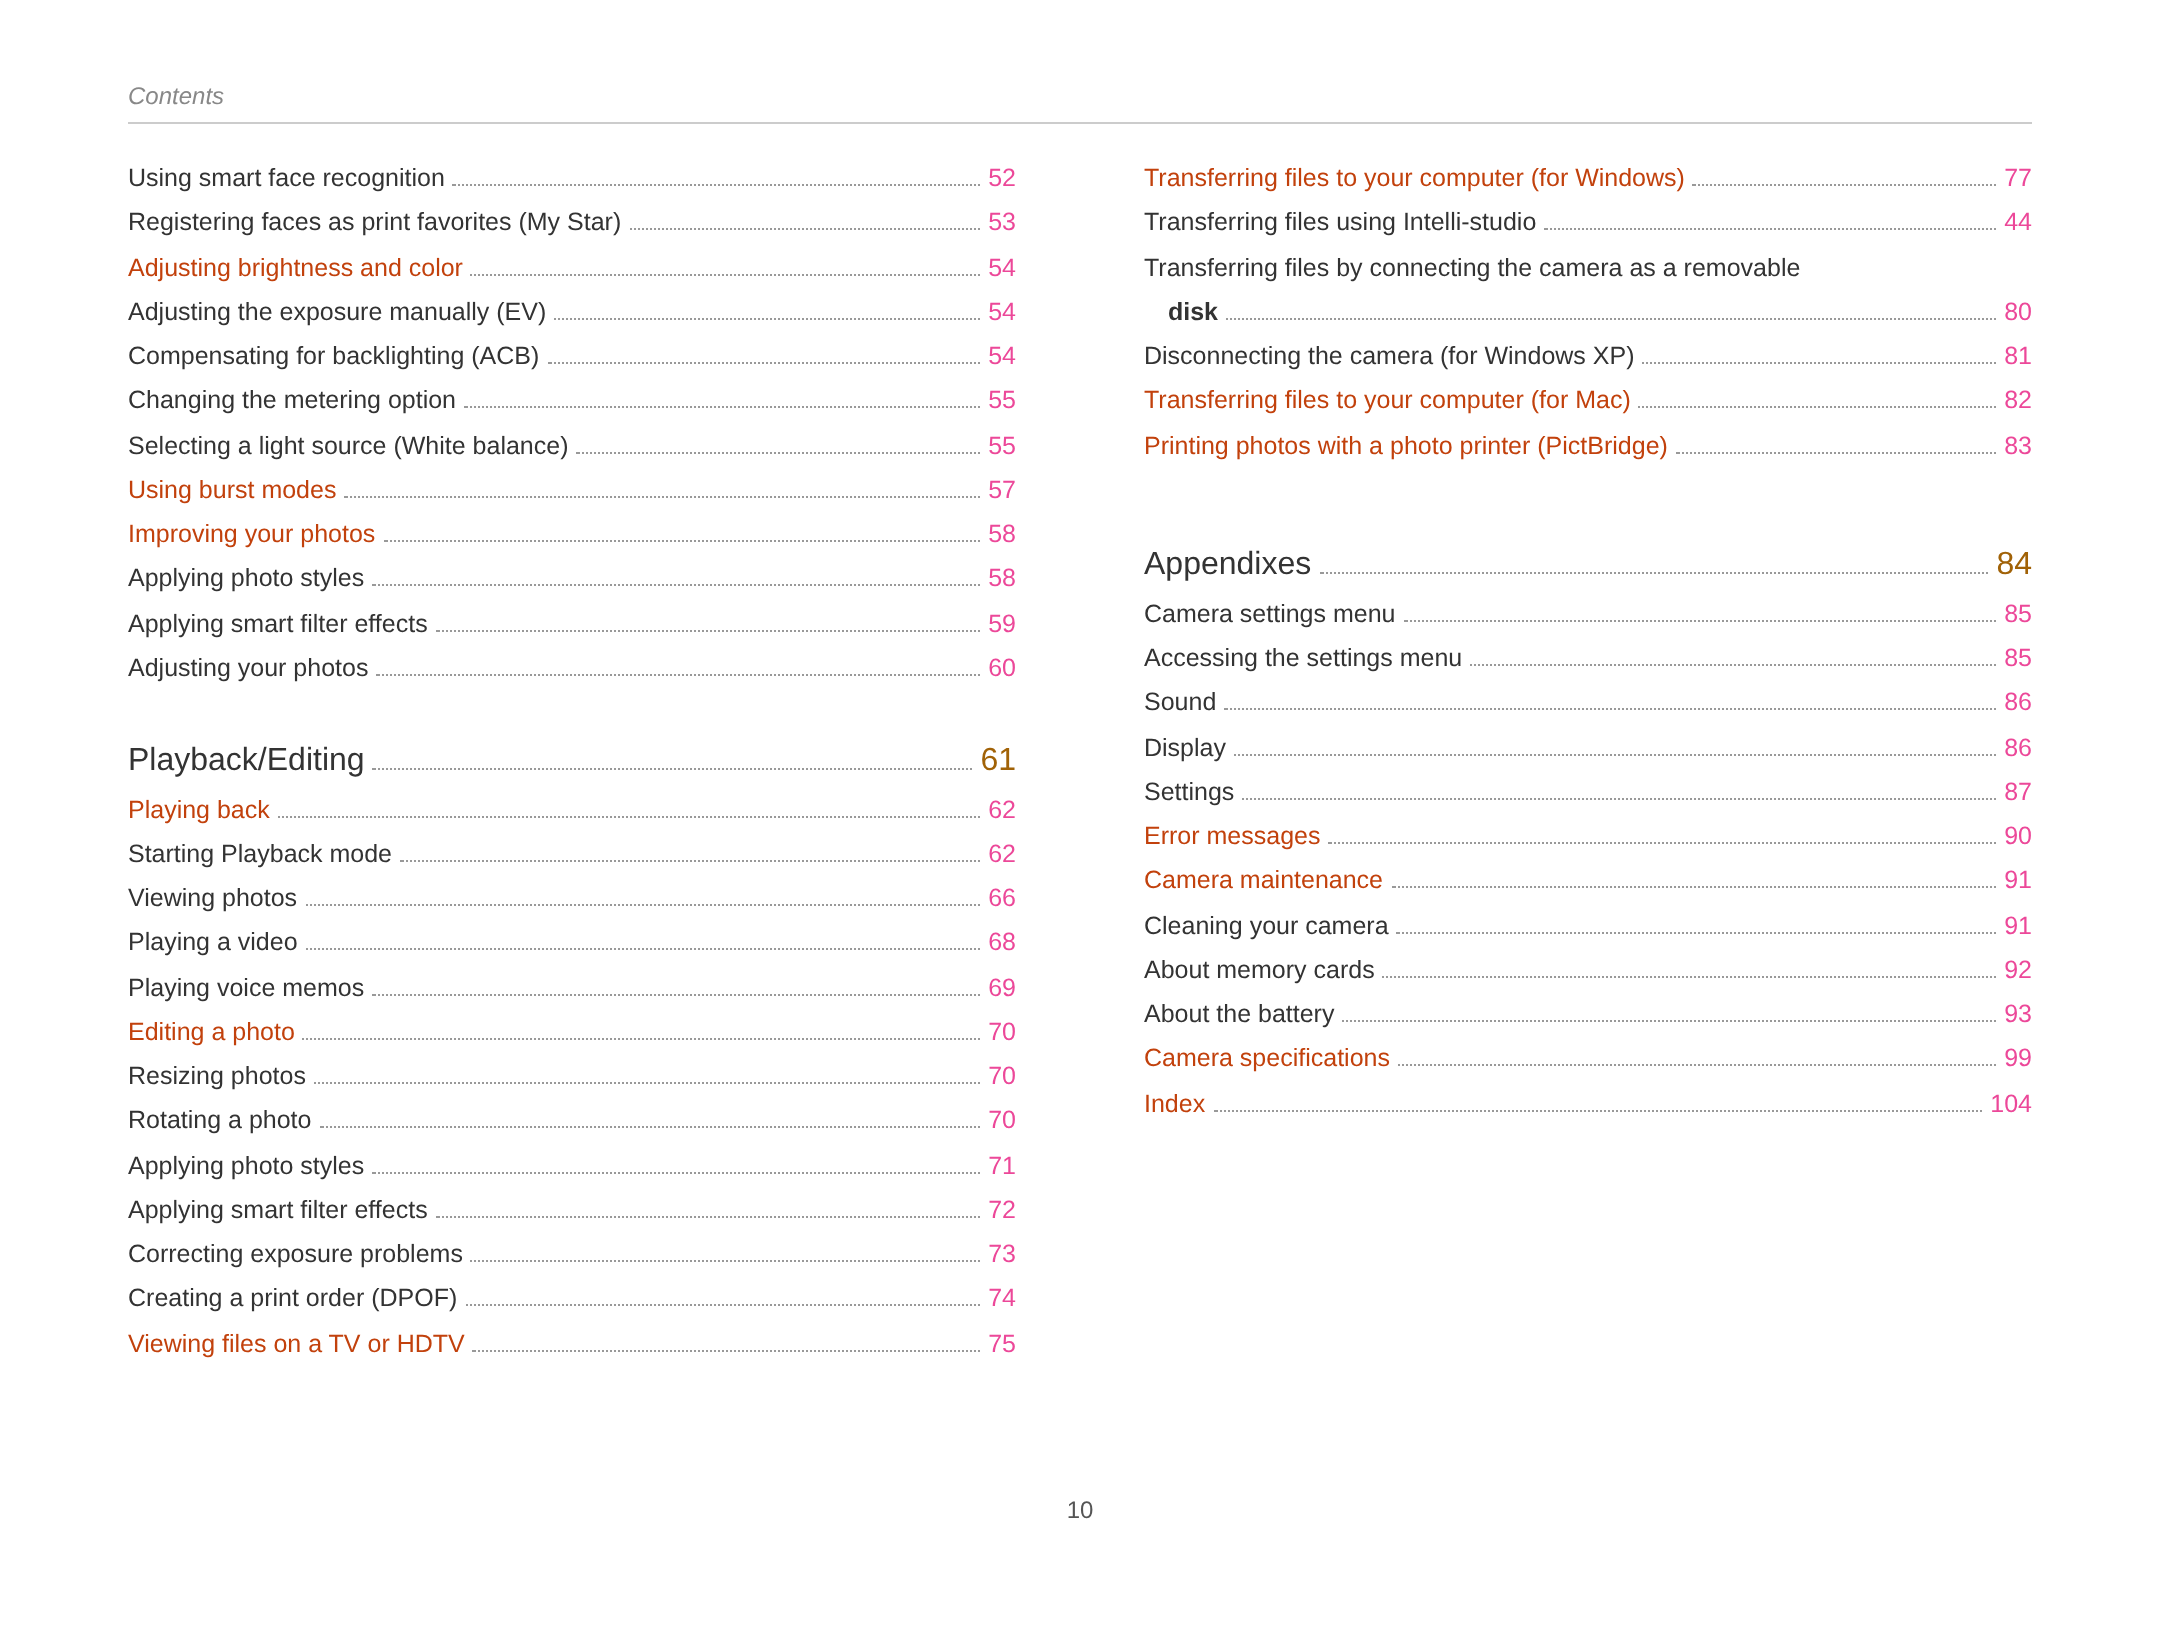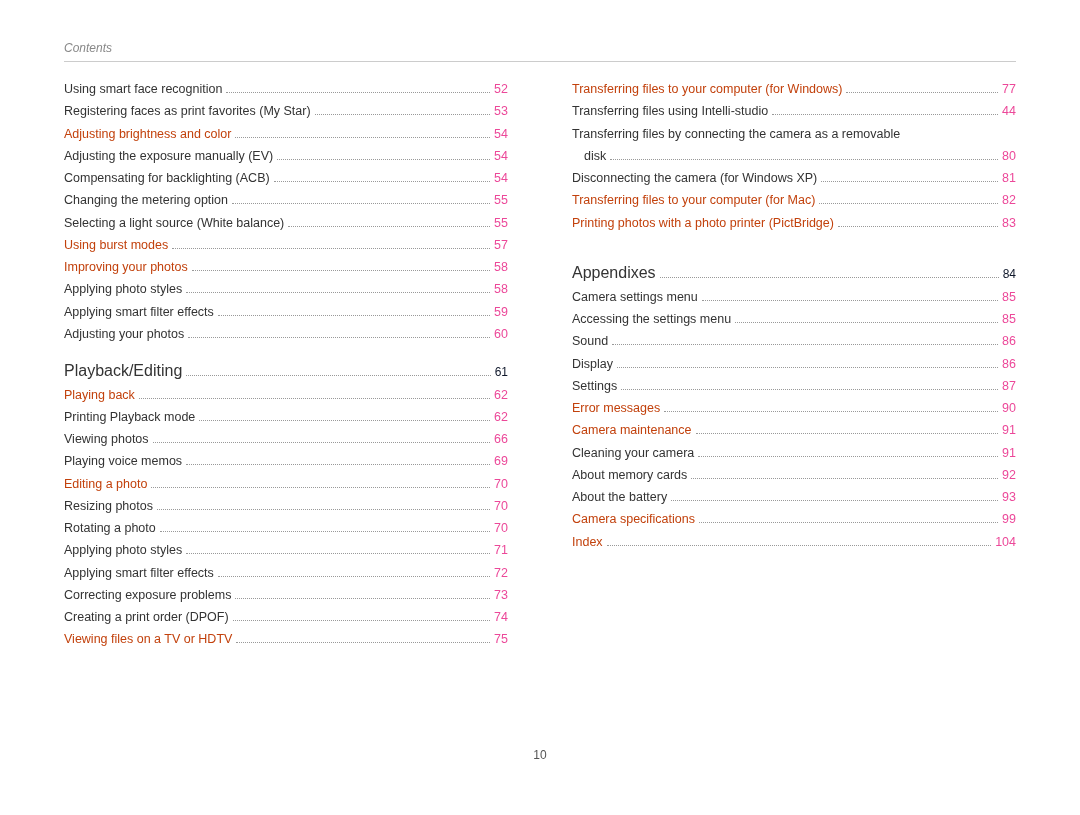--- a/index.html
+++ b/index.html
@@ -61,48 +61,49 @@
     .toc-entry.blue .label {
       color: #c2410c;
     }
     .toc-entry.black .label {
       color: #333;
     }
     .section-heading {
       font-size: 16px;
       font-weight: normal;
       color: #333;
-      margin-top: 18px;
+      margin-top: 28px;
       margin-bottom: 6px;
       display: flex;
       align-items: baseline;
     }
     .section-heading .dots {
       flex: 1;
       border-bottom: 1px dotted #999;
       margin: 0 4px;
       margin-bottom: 3px;
     }
     .section-heading .page-num {
-      color: #0f172a;
-      font-size: 12px;
+      color: #a16207;
+      font-size: 16px;
     }
     .spacer {
       height: 10px;
     }
     .footer {
       position: absolute;
       bottom: 40px;
       left: 50%;
       transform: translateX(-50%);
       font-size: 12px;
       color: #555;
     }
     .toc-entry.indent .label {
       padding-left: 12px;
+      font-weight: bold;
     }
   </style>
 </head>
 <body>
 
 <div class="page">
   <div class="header">
     <span class="header-title">Contents</span>
   </div>
 
@@ -173,28 +174,33 @@
     <span>Playback/Editing</span>
     <span class="dots"></span>
     <span class="page-num">61</span>
   </div>
         <div class="toc-entry blue">
           <span class="label">Playing back</span>
           <span class="dots"></span>
           <span class="page-num">62</span>
         </div>
         <div class="toc-entry black">
-          <span class="label">Printing Playback mode</span>
+          <span class="label">Starting Playback mode</span>
           <span class="dots"></span>
           <span class="page-num">62</span>
         </div>
         <div class="toc-entry black">
           <span class="label">Viewing photos</span>
           <span class="dots"></span>
           <span class="page-num">66</span>
+        </div>
+        <div class="toc-entry black">
+          <span class="label">Playing a video</span>
+          <span class="dots"></span>
+          <span class="page-num">68</span>
         </div>
         <div class="toc-entry black">
           <span class="label">Playing voice memos</span>
           <span class="dots"></span>
           <span class="page-num">69</span>
         </div>
         <div class="toc-entry blue">
           <span class="label">Editing a photo</span>
           <span class="dots"></span>
           <span class="page-num">70</span>

